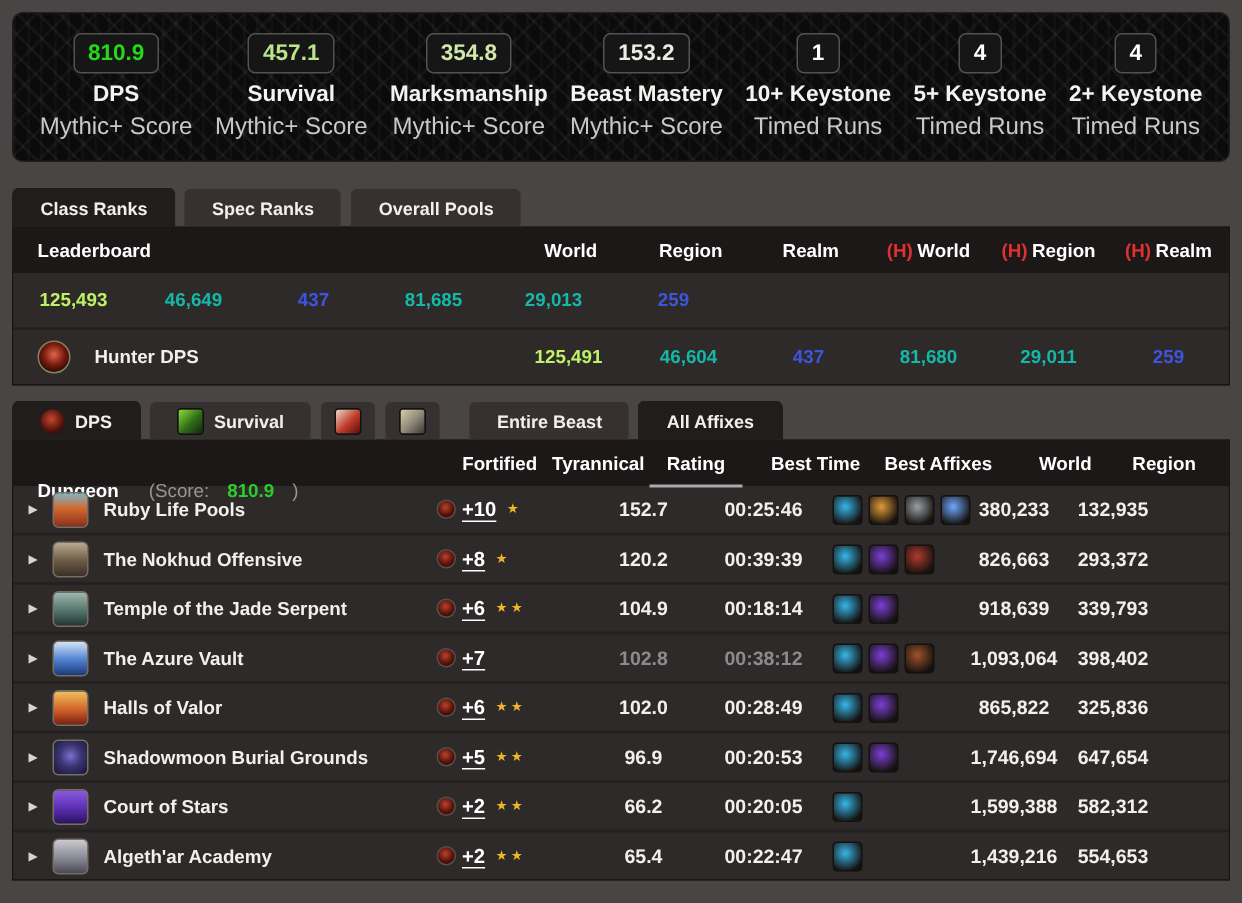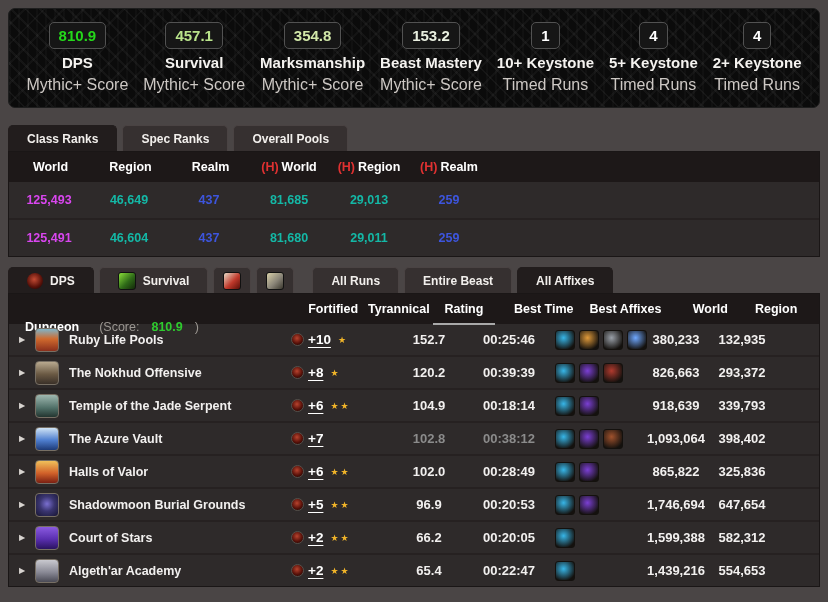--- a/index.html
+++ b/index.html
@@ -80,21 +80,21 @@
   }
   .ci-hunter {
     background:radial-gradient(circle at 50% 42%, #7ddb3a 0%, #2f6b18 38%, #0d1c08 78%);
     border:1px solid #85815f;
   }
   .ci-dps {
     background:radial-gradient(circle at 50% 42%, #e0654a 0%, #7a1c10 45%, #1c0604 82%);
     border:1px solid #85815f;
   }
 
-  .n-white { color:#d946ef; }
+  .n-white { color:#bef264; }
   .n-green { color:#14b8a6; }
   .n-blue  { color:#3d55dd; }
   .dim     { color:#8b8b8b !important; }
 
   
   .d-head-name { width:290px; padding-left:16px; display:flex; align-items:baseline; gap:12px; }
   .score-grey { color:#9b9691; font-weight:bold;margin-top:36px; }
   .score-val  { color:#2ecb2e; font-weight:bold; }
   .c-fort { width:70px; text-align:center; }
   .c-tyr  { width:60px; text-align:center; }
@@ -198,36 +198,41 @@
         </div>
       <div class="tab">
           <span>Spec Ranks</span>
         </div>
       <div class="tab">
           <span>Overall Pools</span>
         </div>
     </div>
     <div class="tbl">
       <div class="thead">
+        <div class="rk-name">Leaderboard</div>
         <div class="rk-col"><span class="h-red"></span><span>World</span></div>
         <div class="rk-col"><span class="h-red"></span><span>Region</span></div>
         <div class="rk-col"><span class="h-red"></span><span>Realm</span></div>
         <div class="rk-col"><span class="h-red">(H)</span><span>World</span></div>
         <div class="rk-col"><span class="h-red">(H)</span><span>Region</span></div>
         <div class="rk-col"><span class="h-red">(H)</span><span>Realm</span></div>
       </div>
       <div class="trow">
         <div class="rk-col n-white">125,493</div>
         <div class="rk-col n-green">46,649</div>
         <div class="rk-col n-blue">437</div>
         <div class="rk-col n-green">81,685</div>
         <div class="rk-col n-green">29,013</div>
         <div class="rk-col n-blue">259</div>
       </div>
       <div class="trow">
+        <div class="rk-name">
+            <span class="class-icon ci-dps"></span>
+            <span>Hunter DPS</span>
+          </div>
         <div class="rk-col n-white">125,491</div>
         <div class="rk-col n-green">46,604</div>
         <div class="rk-col n-blue">437</div>
         <div class="rk-col n-green">81,680</div>
         <div class="rk-col n-green">29,011</div>
         <div class="rk-col n-blue">259</div>
       </div>
     </div>
   </section>
 
@@ -241,23 +246,20 @@
           <span class="ti ti-surv"></span>
           <span>Survival</span>
         </div>
       <div class="tab icon-only">
           <span class="ti ti-mm"></span>
         </div>
       <div class="tab icon-only">
           <span class="ti ti-bm"></span>
         </div>
       <div class="tab-spacer"></div>
-      <div class="tab">
-          <span>All Runs</span>
-        </div>
       <div class="tab">
           <span>Entire Beast</span>
         </div>
       <div class="tab active">
           <span>All Affixes</span>
         </div>
     </div>
 
     <div class="tbl">
       <div class="thead">

